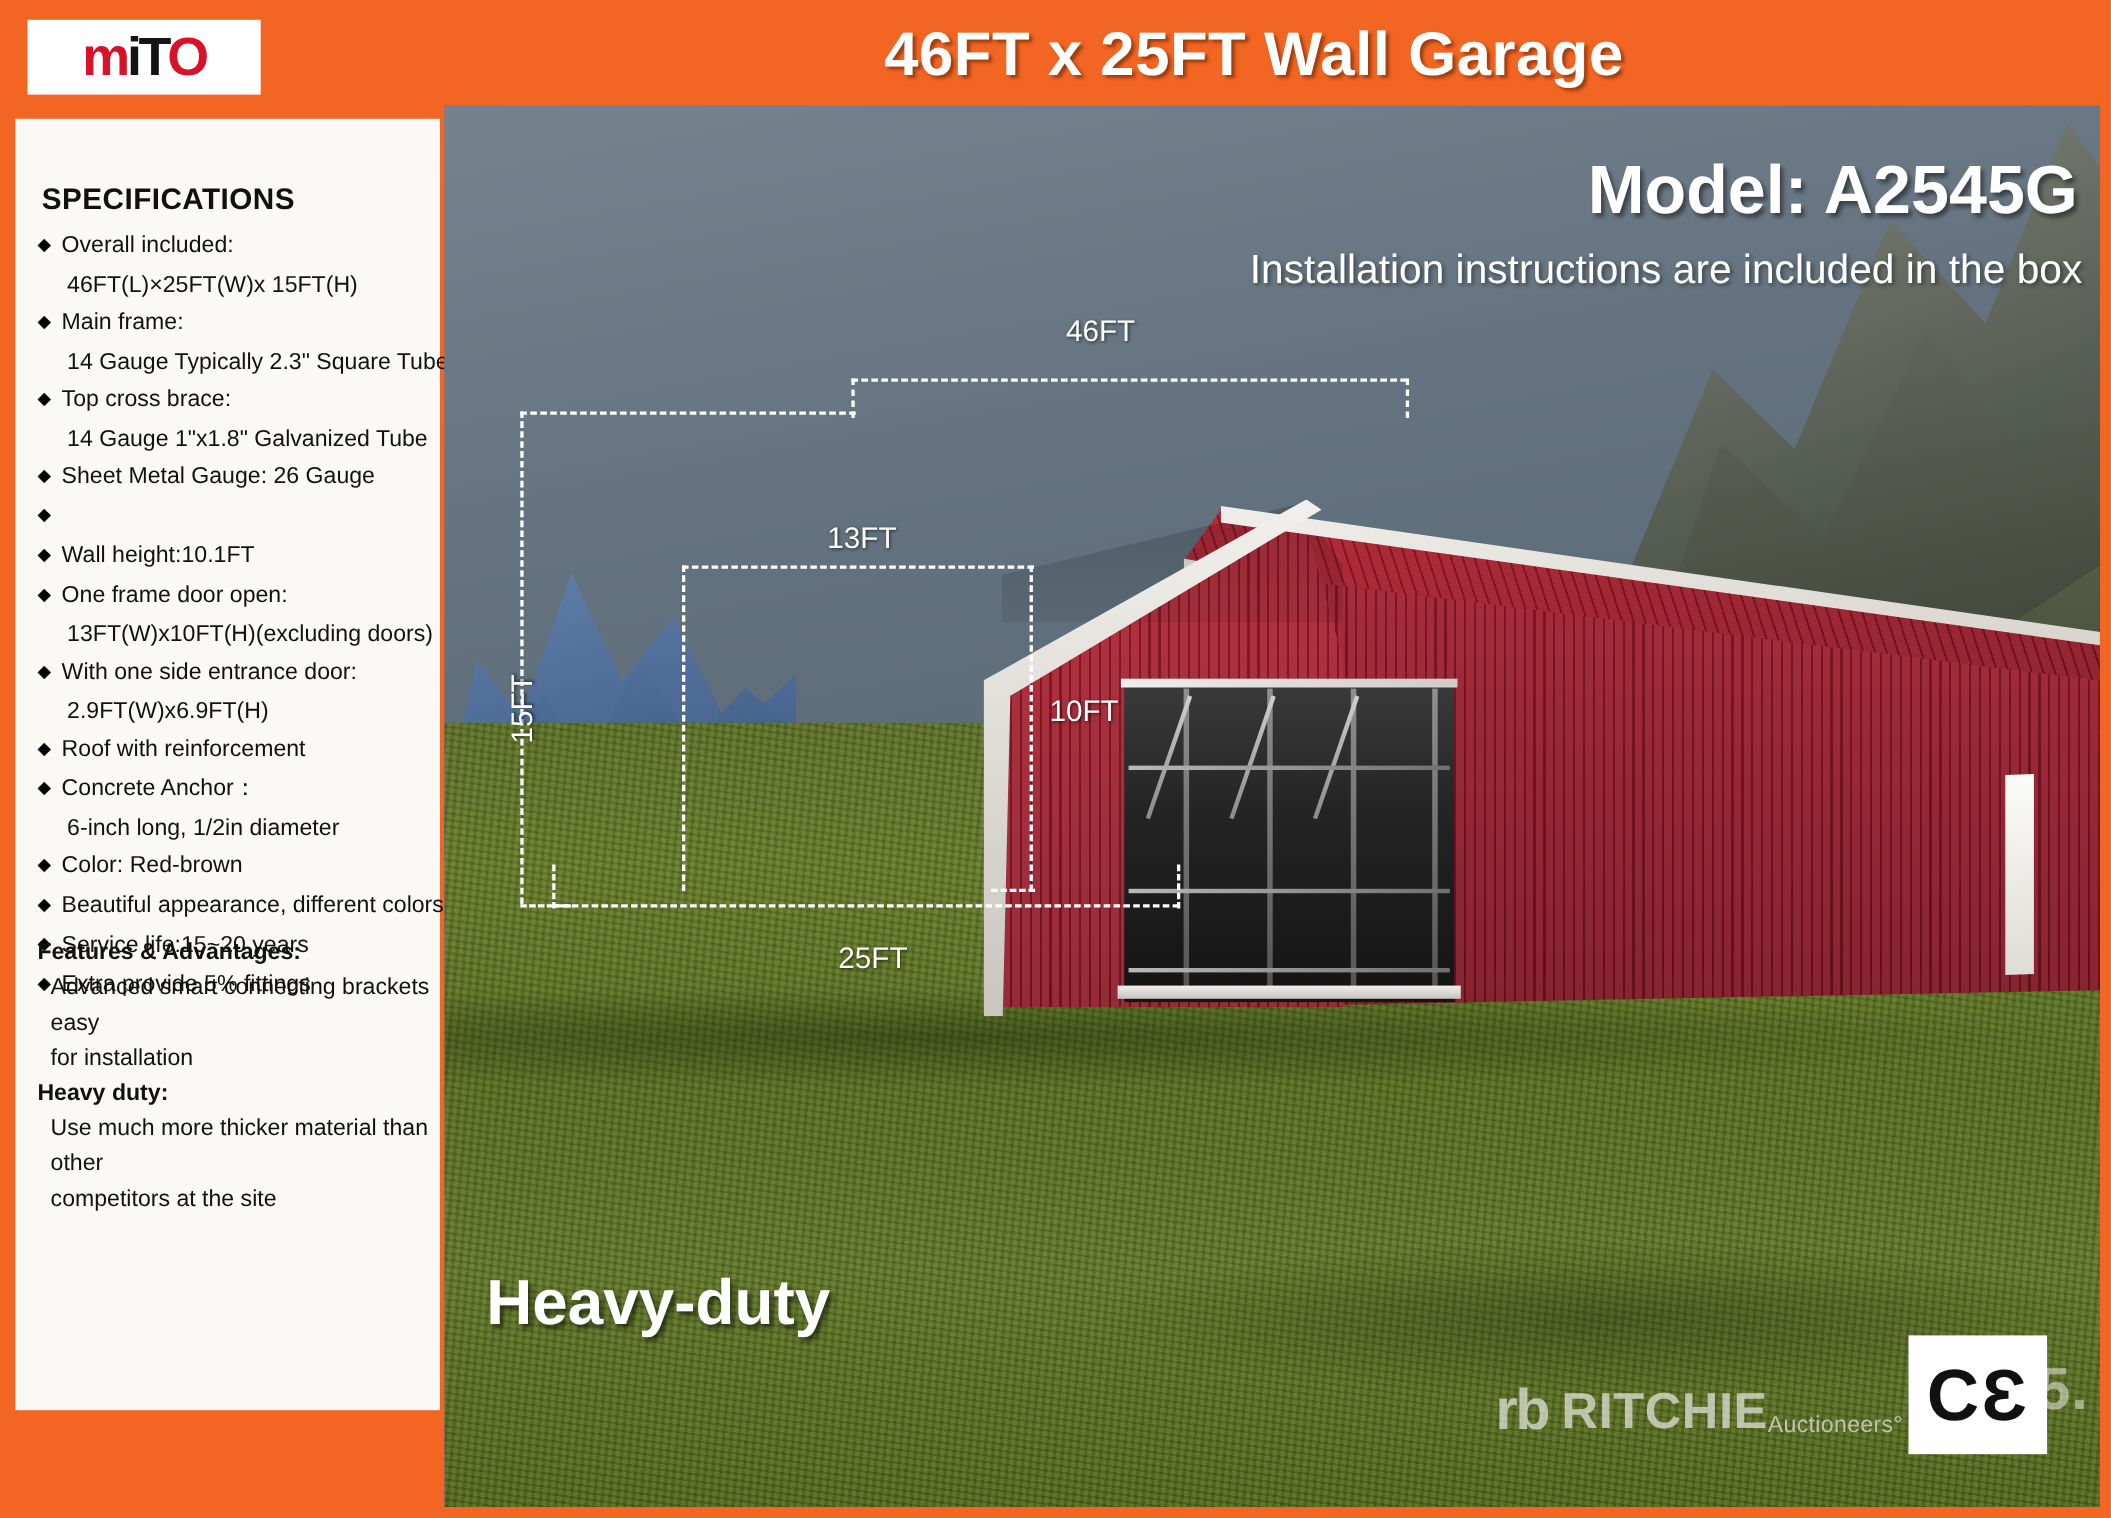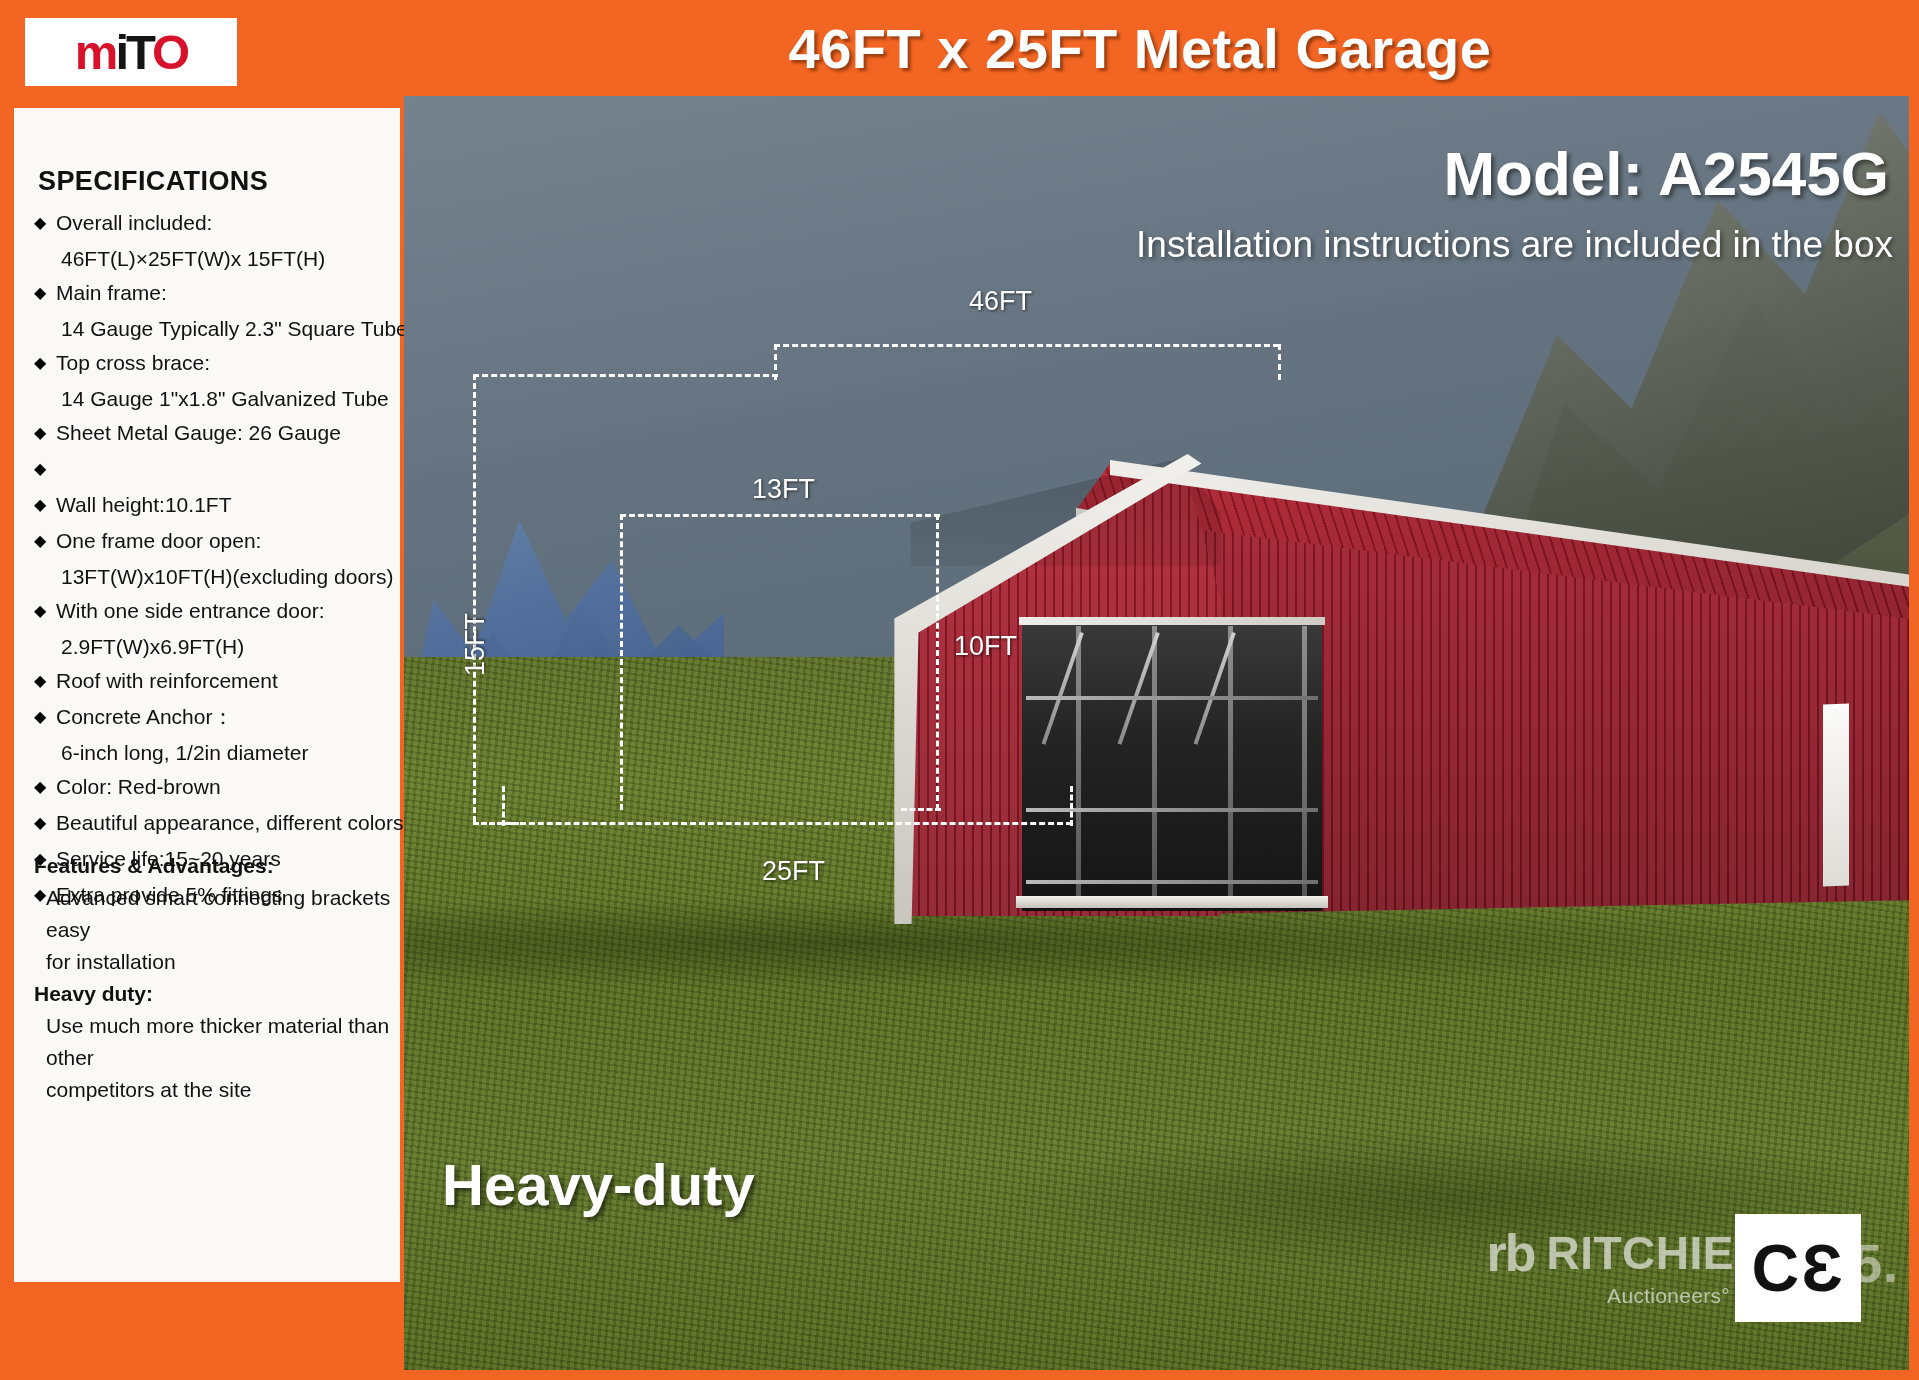--- a/index.html
+++ b/index.html
@@ -258,21 +258,21 @@
   #heavy-duty {
     position:absolute; left:38px; bottom:152px;
     color:#ffffff; font-size:58px; font-weight:bold;
     text-shadow:3px 3px 5px rgba(0,0,0,0.55);
     white-space:nowrap;
   }
 
   
   #rb-watermark {
     position:absolute; right:175px; bottom:62px;
-    display:flex; flex-direction:column; align-items:flex-end;
+    display:flex; flex-direction:row; align-items:flex-end;
     opacity:0.72;
   }
   #rb-line { display:flex; align-items:center; gap:12px; }
   #rb-mark {
     font-size:52px; font-weight:bold; color:#e6e6e0; line-height:1;
     letter-spacing:-2px;
   }
   #rb-name {
     font-size:46px; font-weight:bold; color:#e6e6e0; line-height:1;
     letter-spacing:0.5px;
@@ -298,21 +298,21 @@
 </style>
 </head>
 <body>
 
 <div id="poster">
 
   <div id="header">
     <div id="logo-box">
       <div id="logo-text"><span class="red">m</span><span class="blk">iT</span><span class="red">O</span></div>
     </div>
-    <div id="poster-title">46FT x 25FT Metal Garage</div>
+    <div id="poster-title">46FT x 25FT Wall Garage</div>
   </div>
 
   <div id="spec-panel">
     <div id="spec-heading">SPECIFICATIONS</div>
     <div id="spec-list">
         <div class="spec-row">
           <span class="spec-bullet">◆</span>
           <span class="spec-text">Overall included:</span>
         </div>
         <div class="spec-sub">46FT(L)×25FT(W)x 15FT(H)</div>

